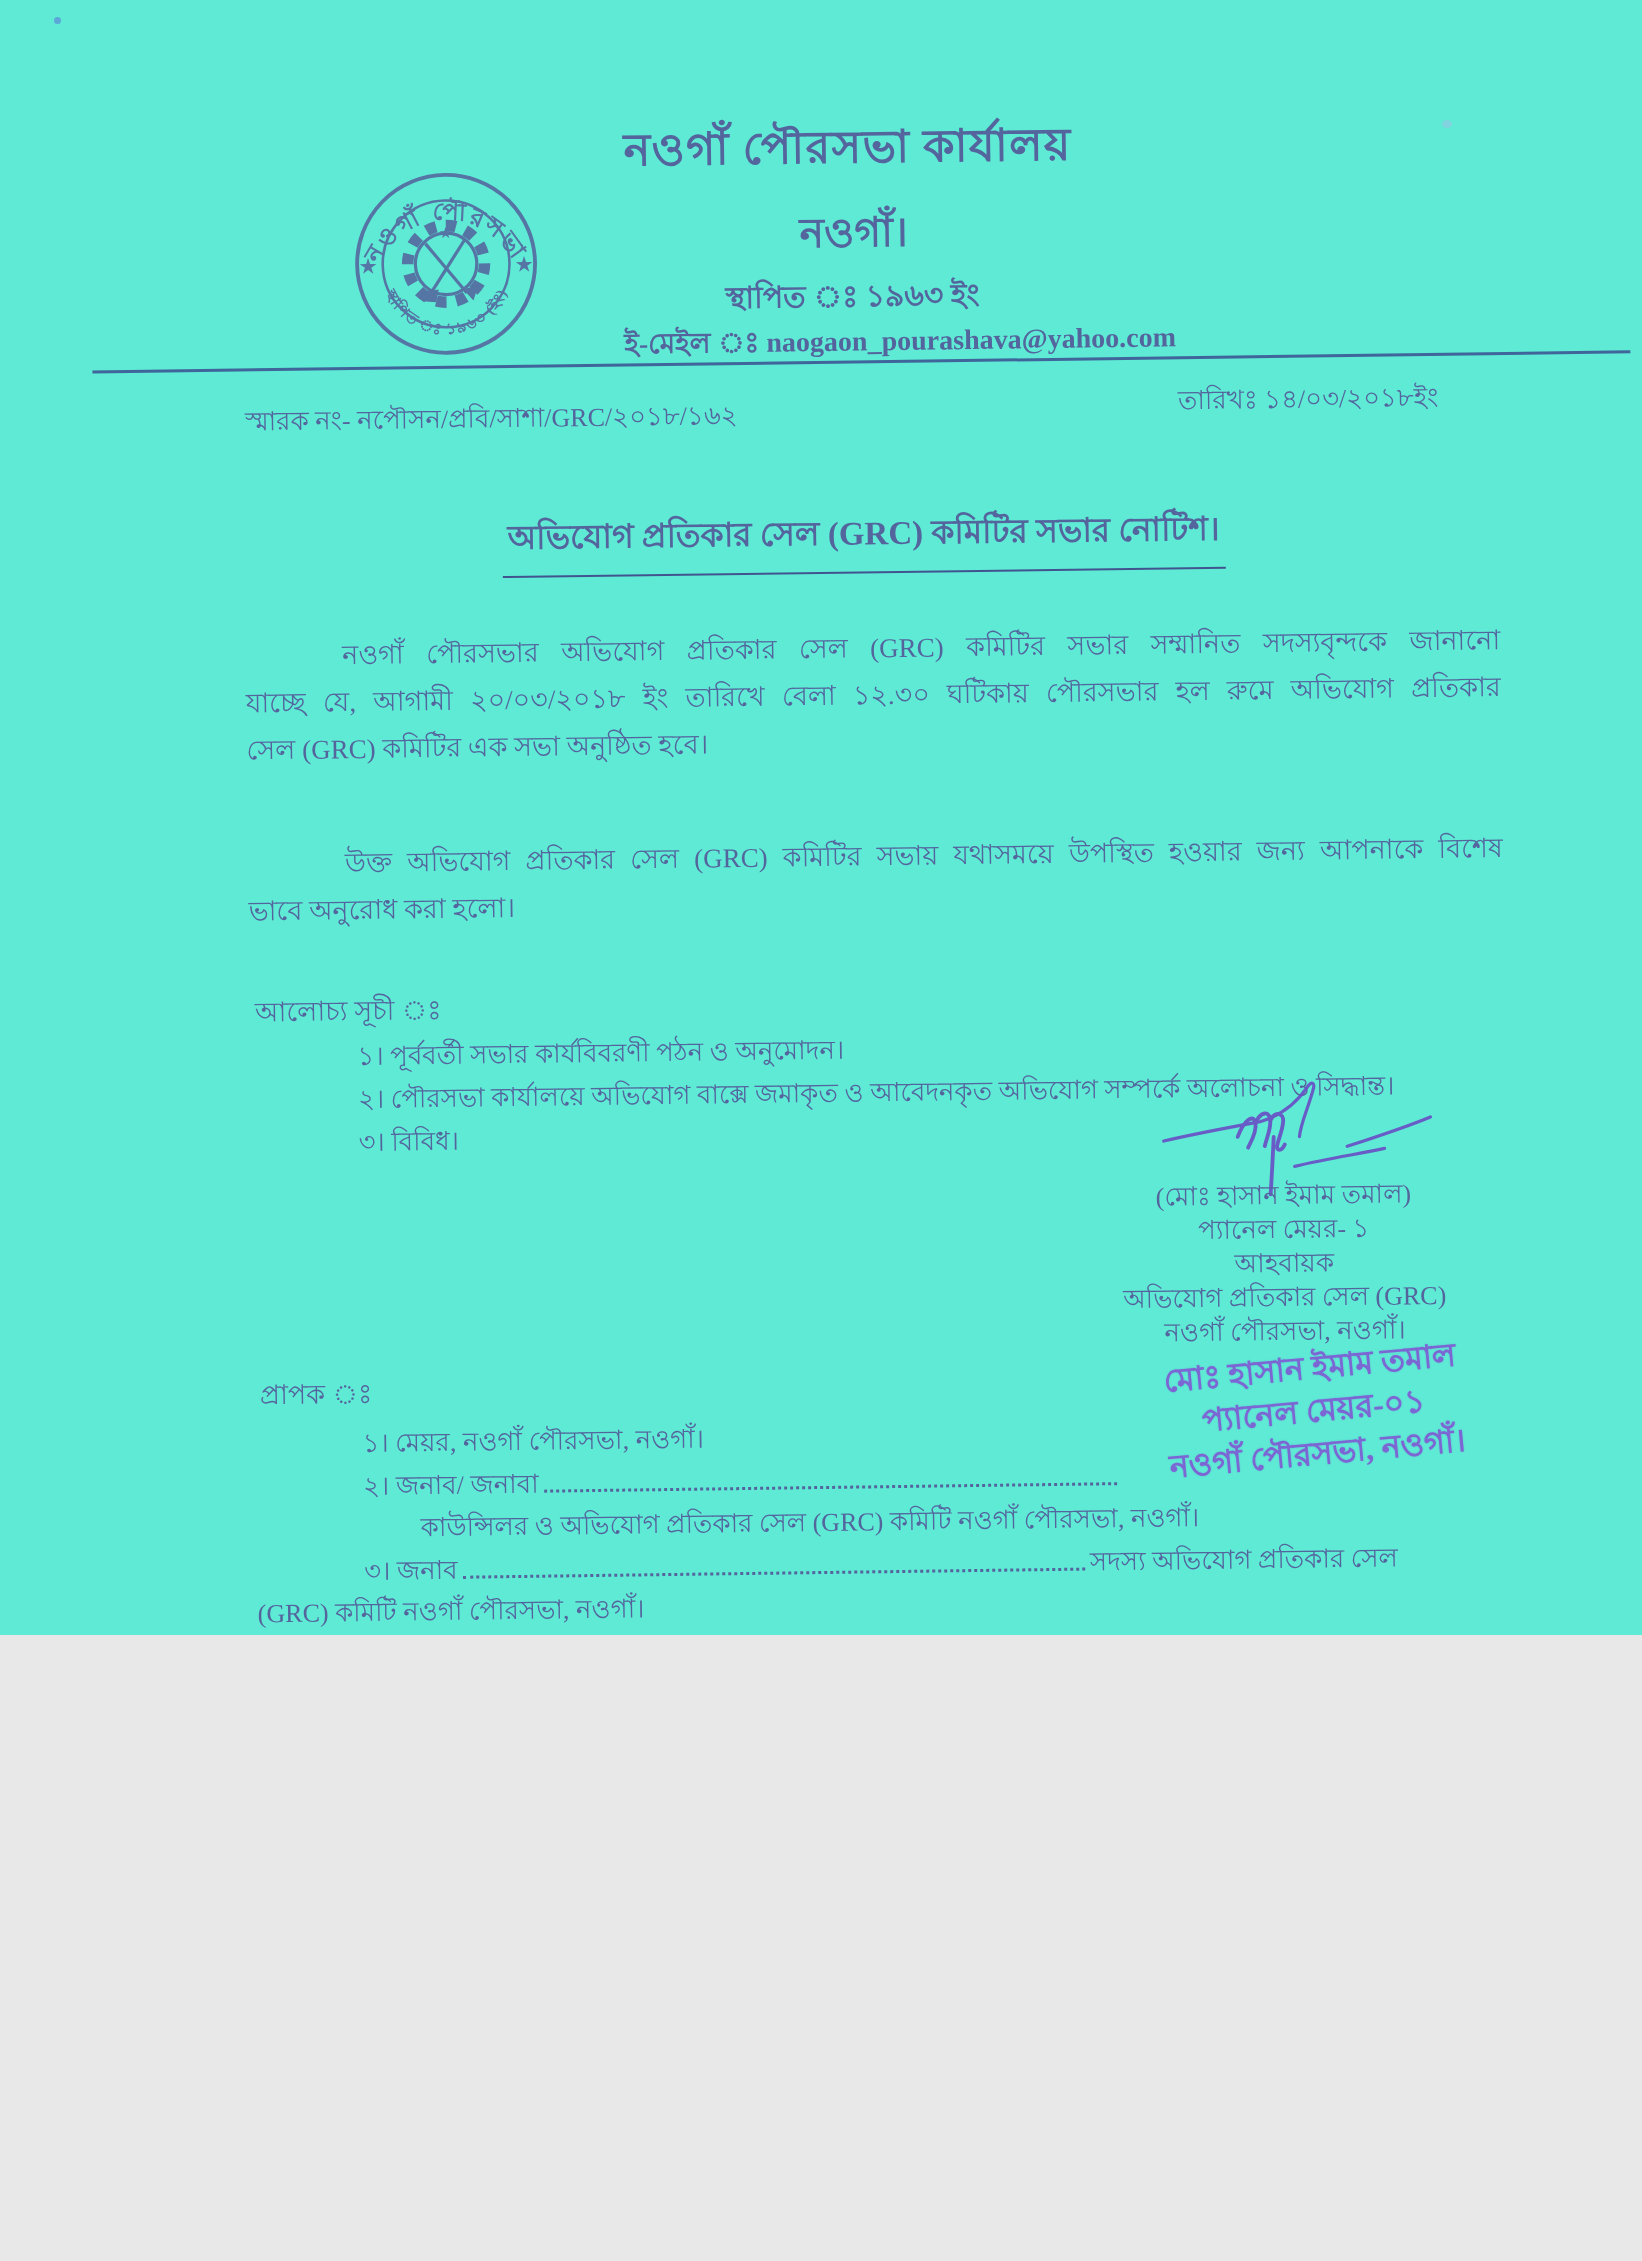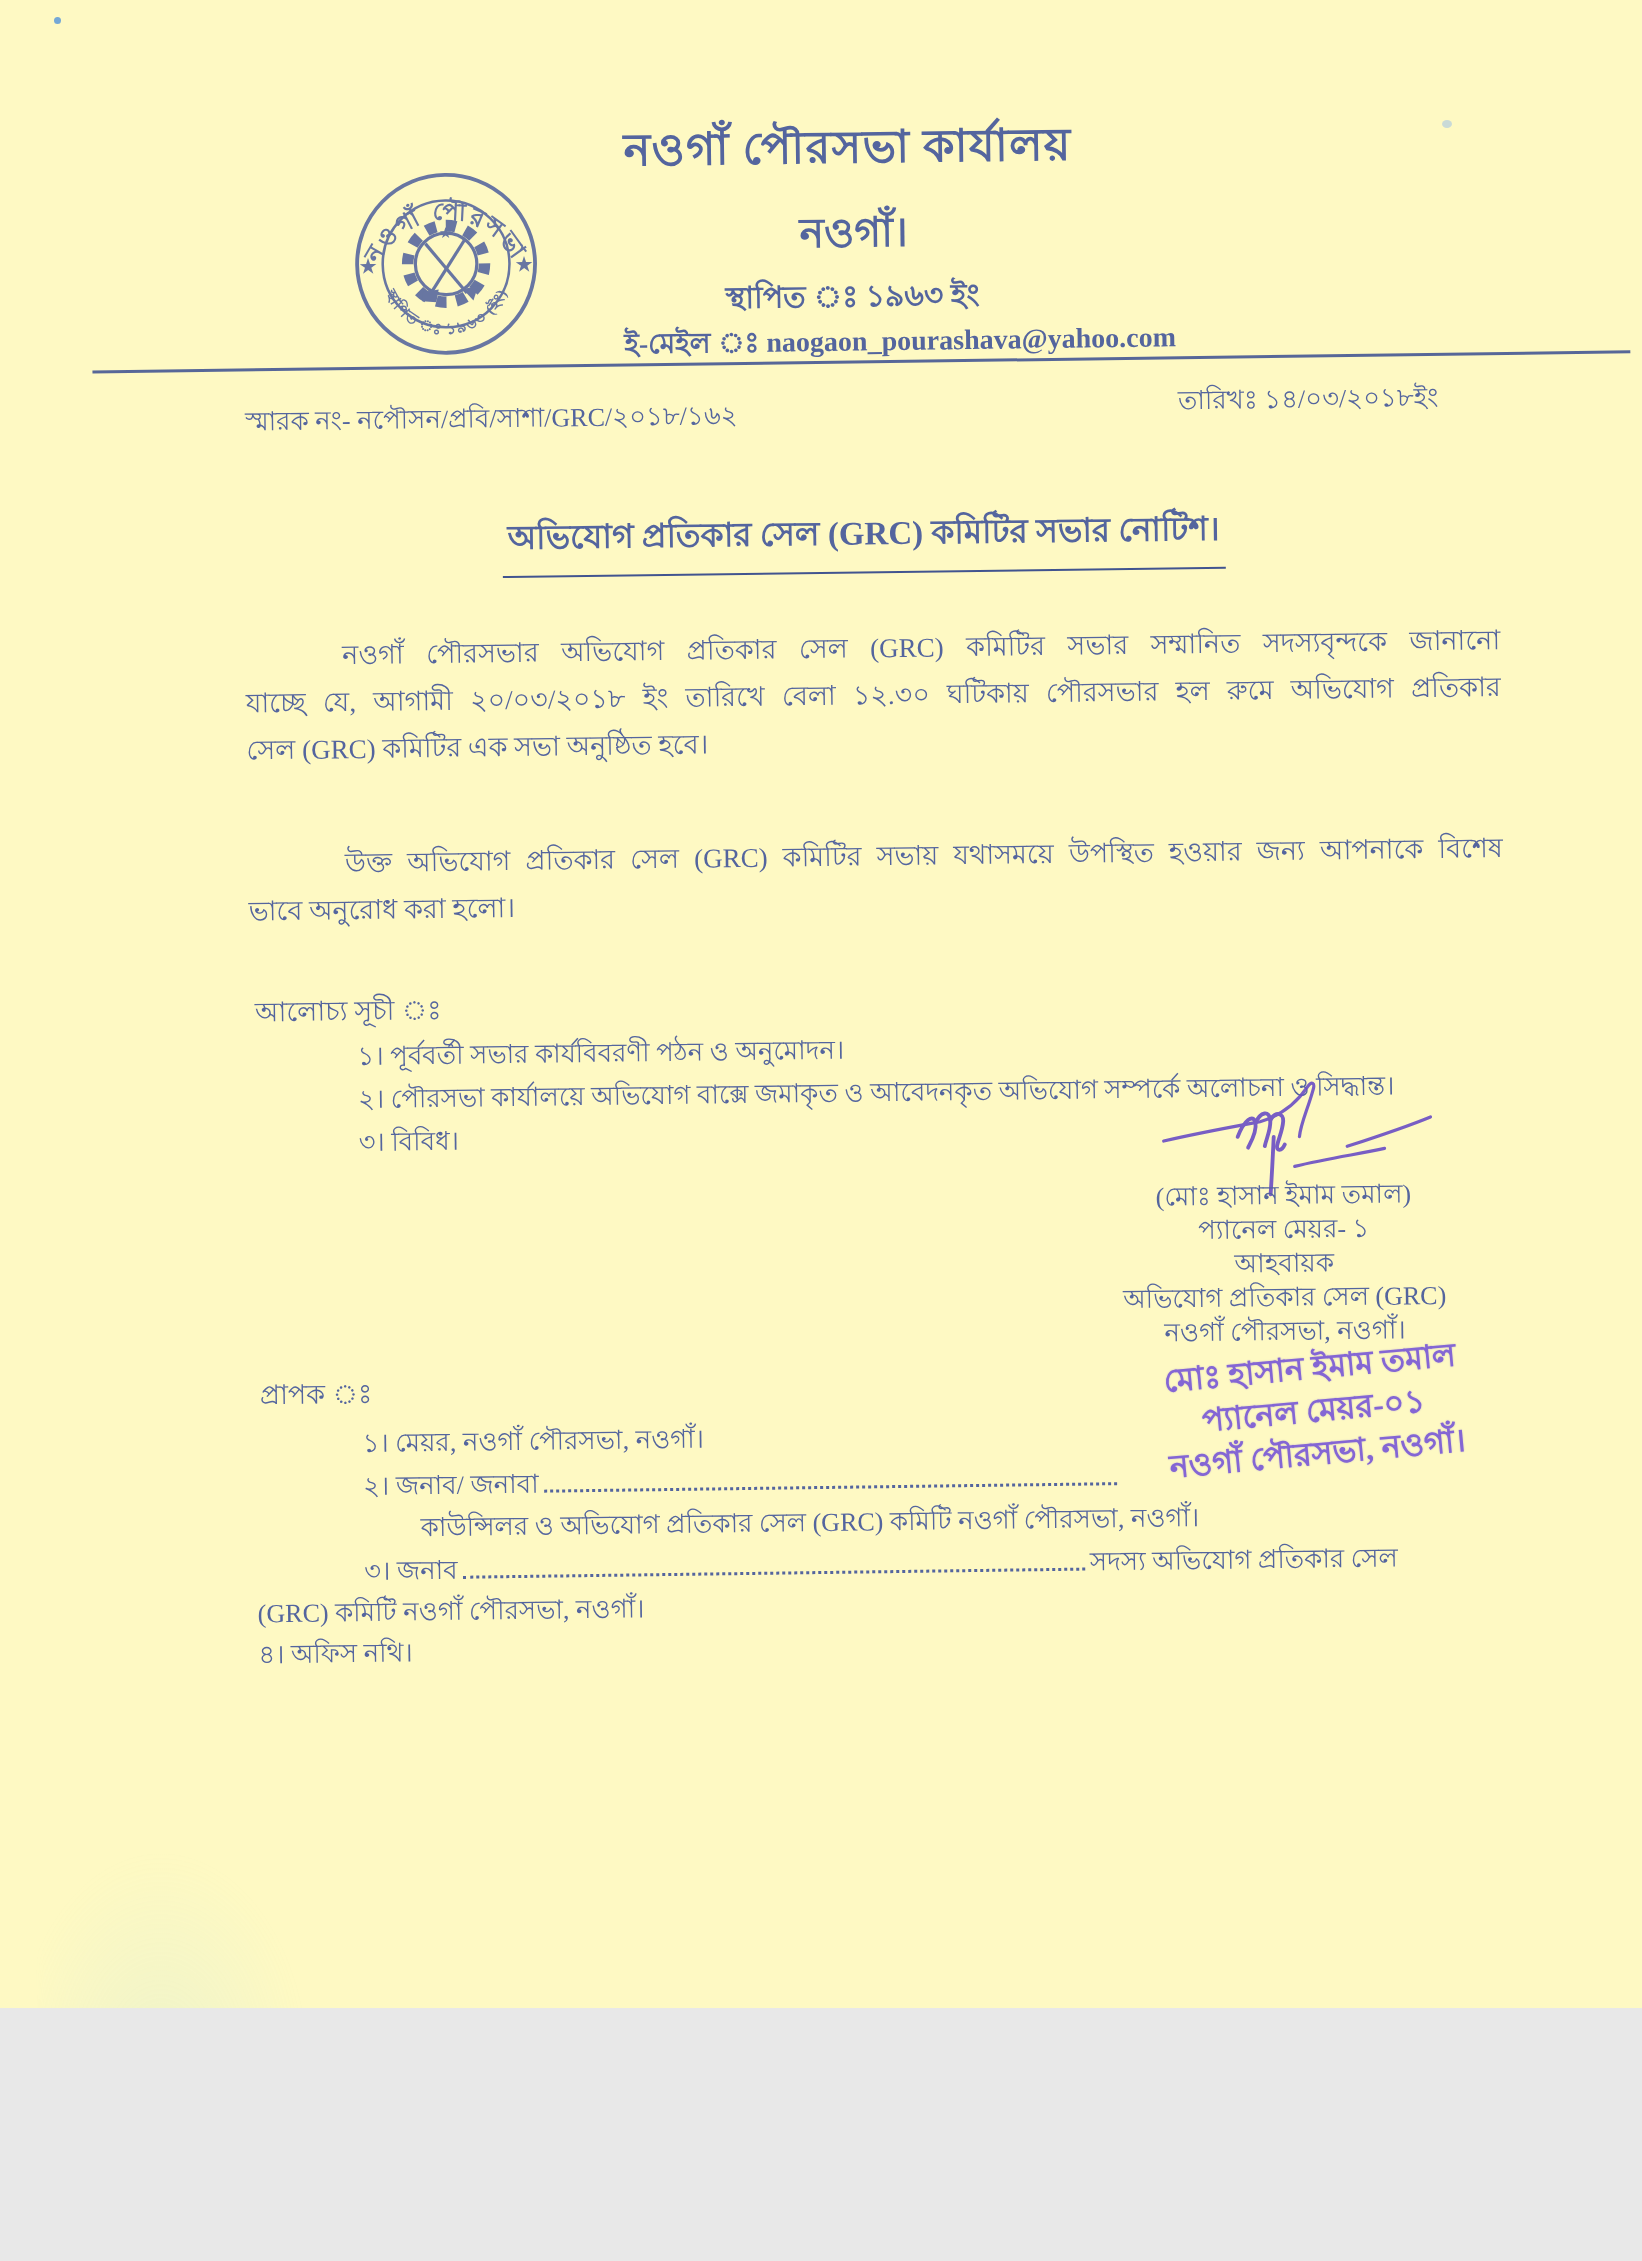--- a/index.html
+++ b/index.html
@@ -4,22 +4,22 @@
 <style>
   :root{
     --ink:#54659e;
     --ink-dark:#41548f;
     --stamp:#7e5fd5;
     --signature:#6a4ec5;
     --rule:#3a4d90;
   }
   html,body{margin:0;padding:0;background:#e8e8e8;}
   .page{
-    position:relative;width:1643px;height:2008px;margin:0 auto;
-    background:#fef9c3;overflow:hidden;
+    position:relative;width:1643px;height:1635px;margin:0 auto;
+    background:#5eead4;overflow:hidden;
     font-family:"Liberation Serif","DejaVu Serif",serif;
     color:var(--ink);
   }
   .content{position:absolute;left:0;top:0;width:1643px;height:2261px;
     transform:rotate(-0.75deg);transform-origin:821px 1095px;}
   .abs{position:absolute;white-space:nowrap;}
   .cx{transform:translateX(-50%);}
 
   
   .office-name{left:860px;top:113px;font-size:45px;font-weight:bold;letter-spacing:1.3px;color:var(--ink);}

